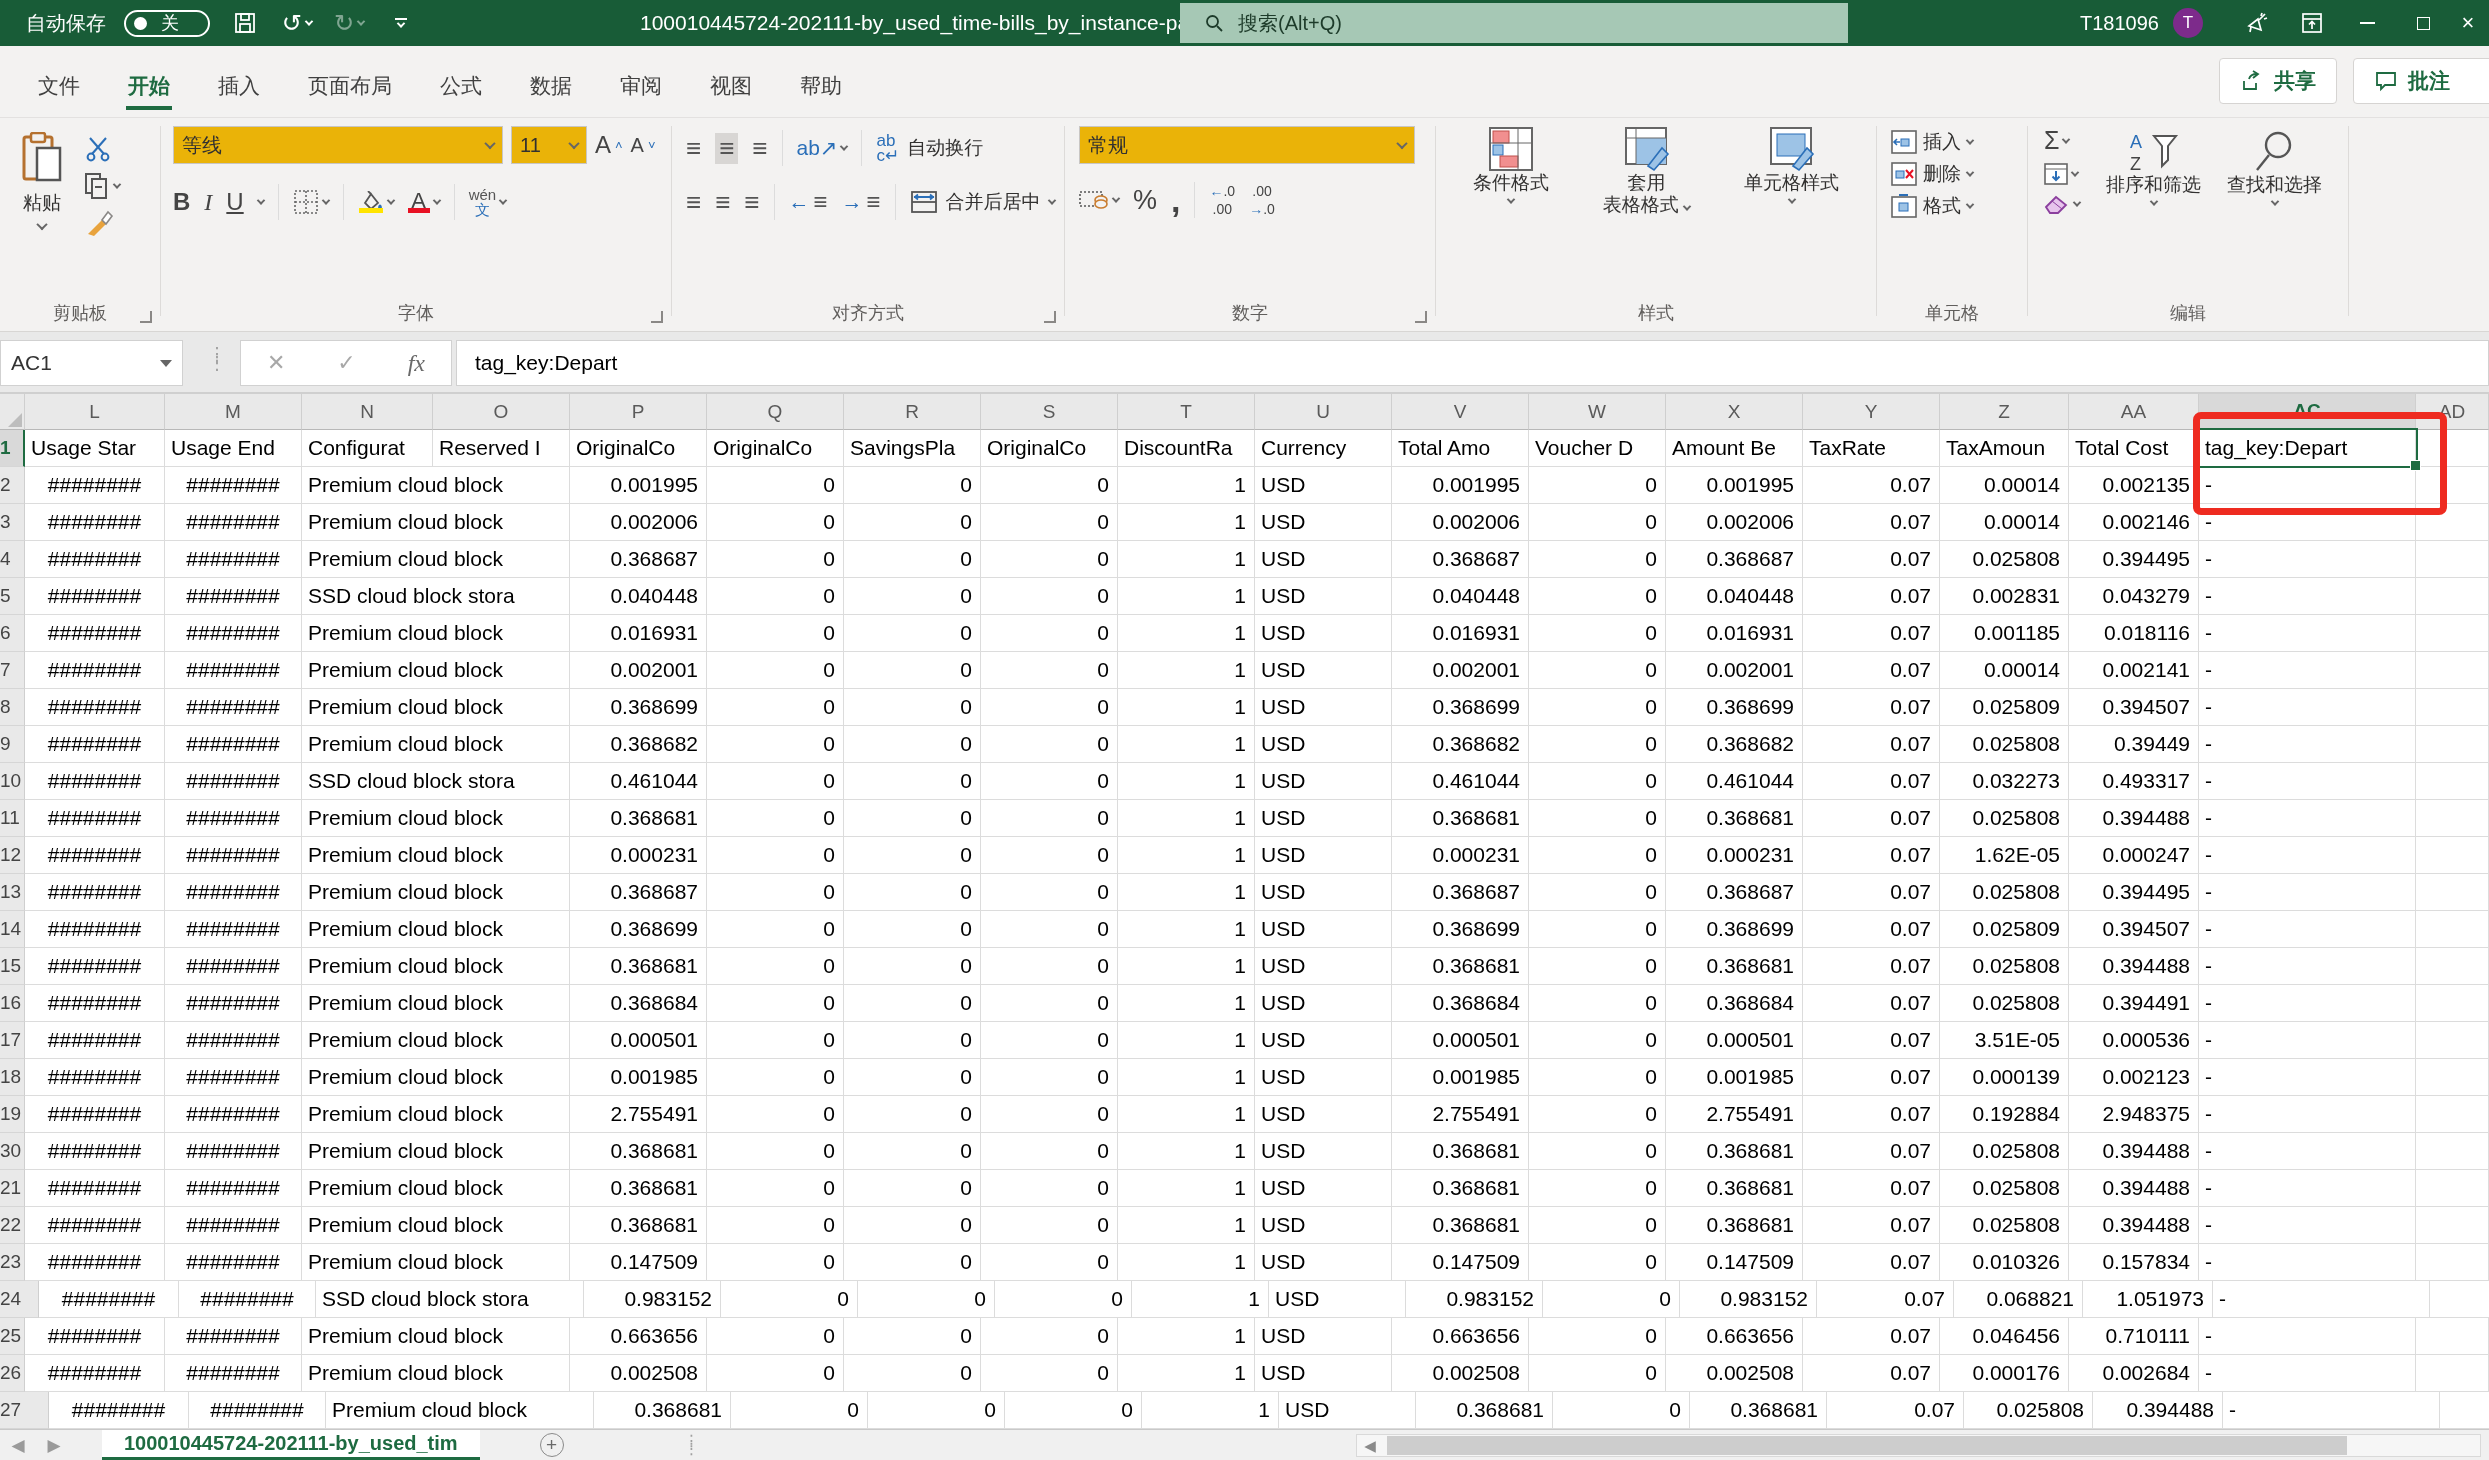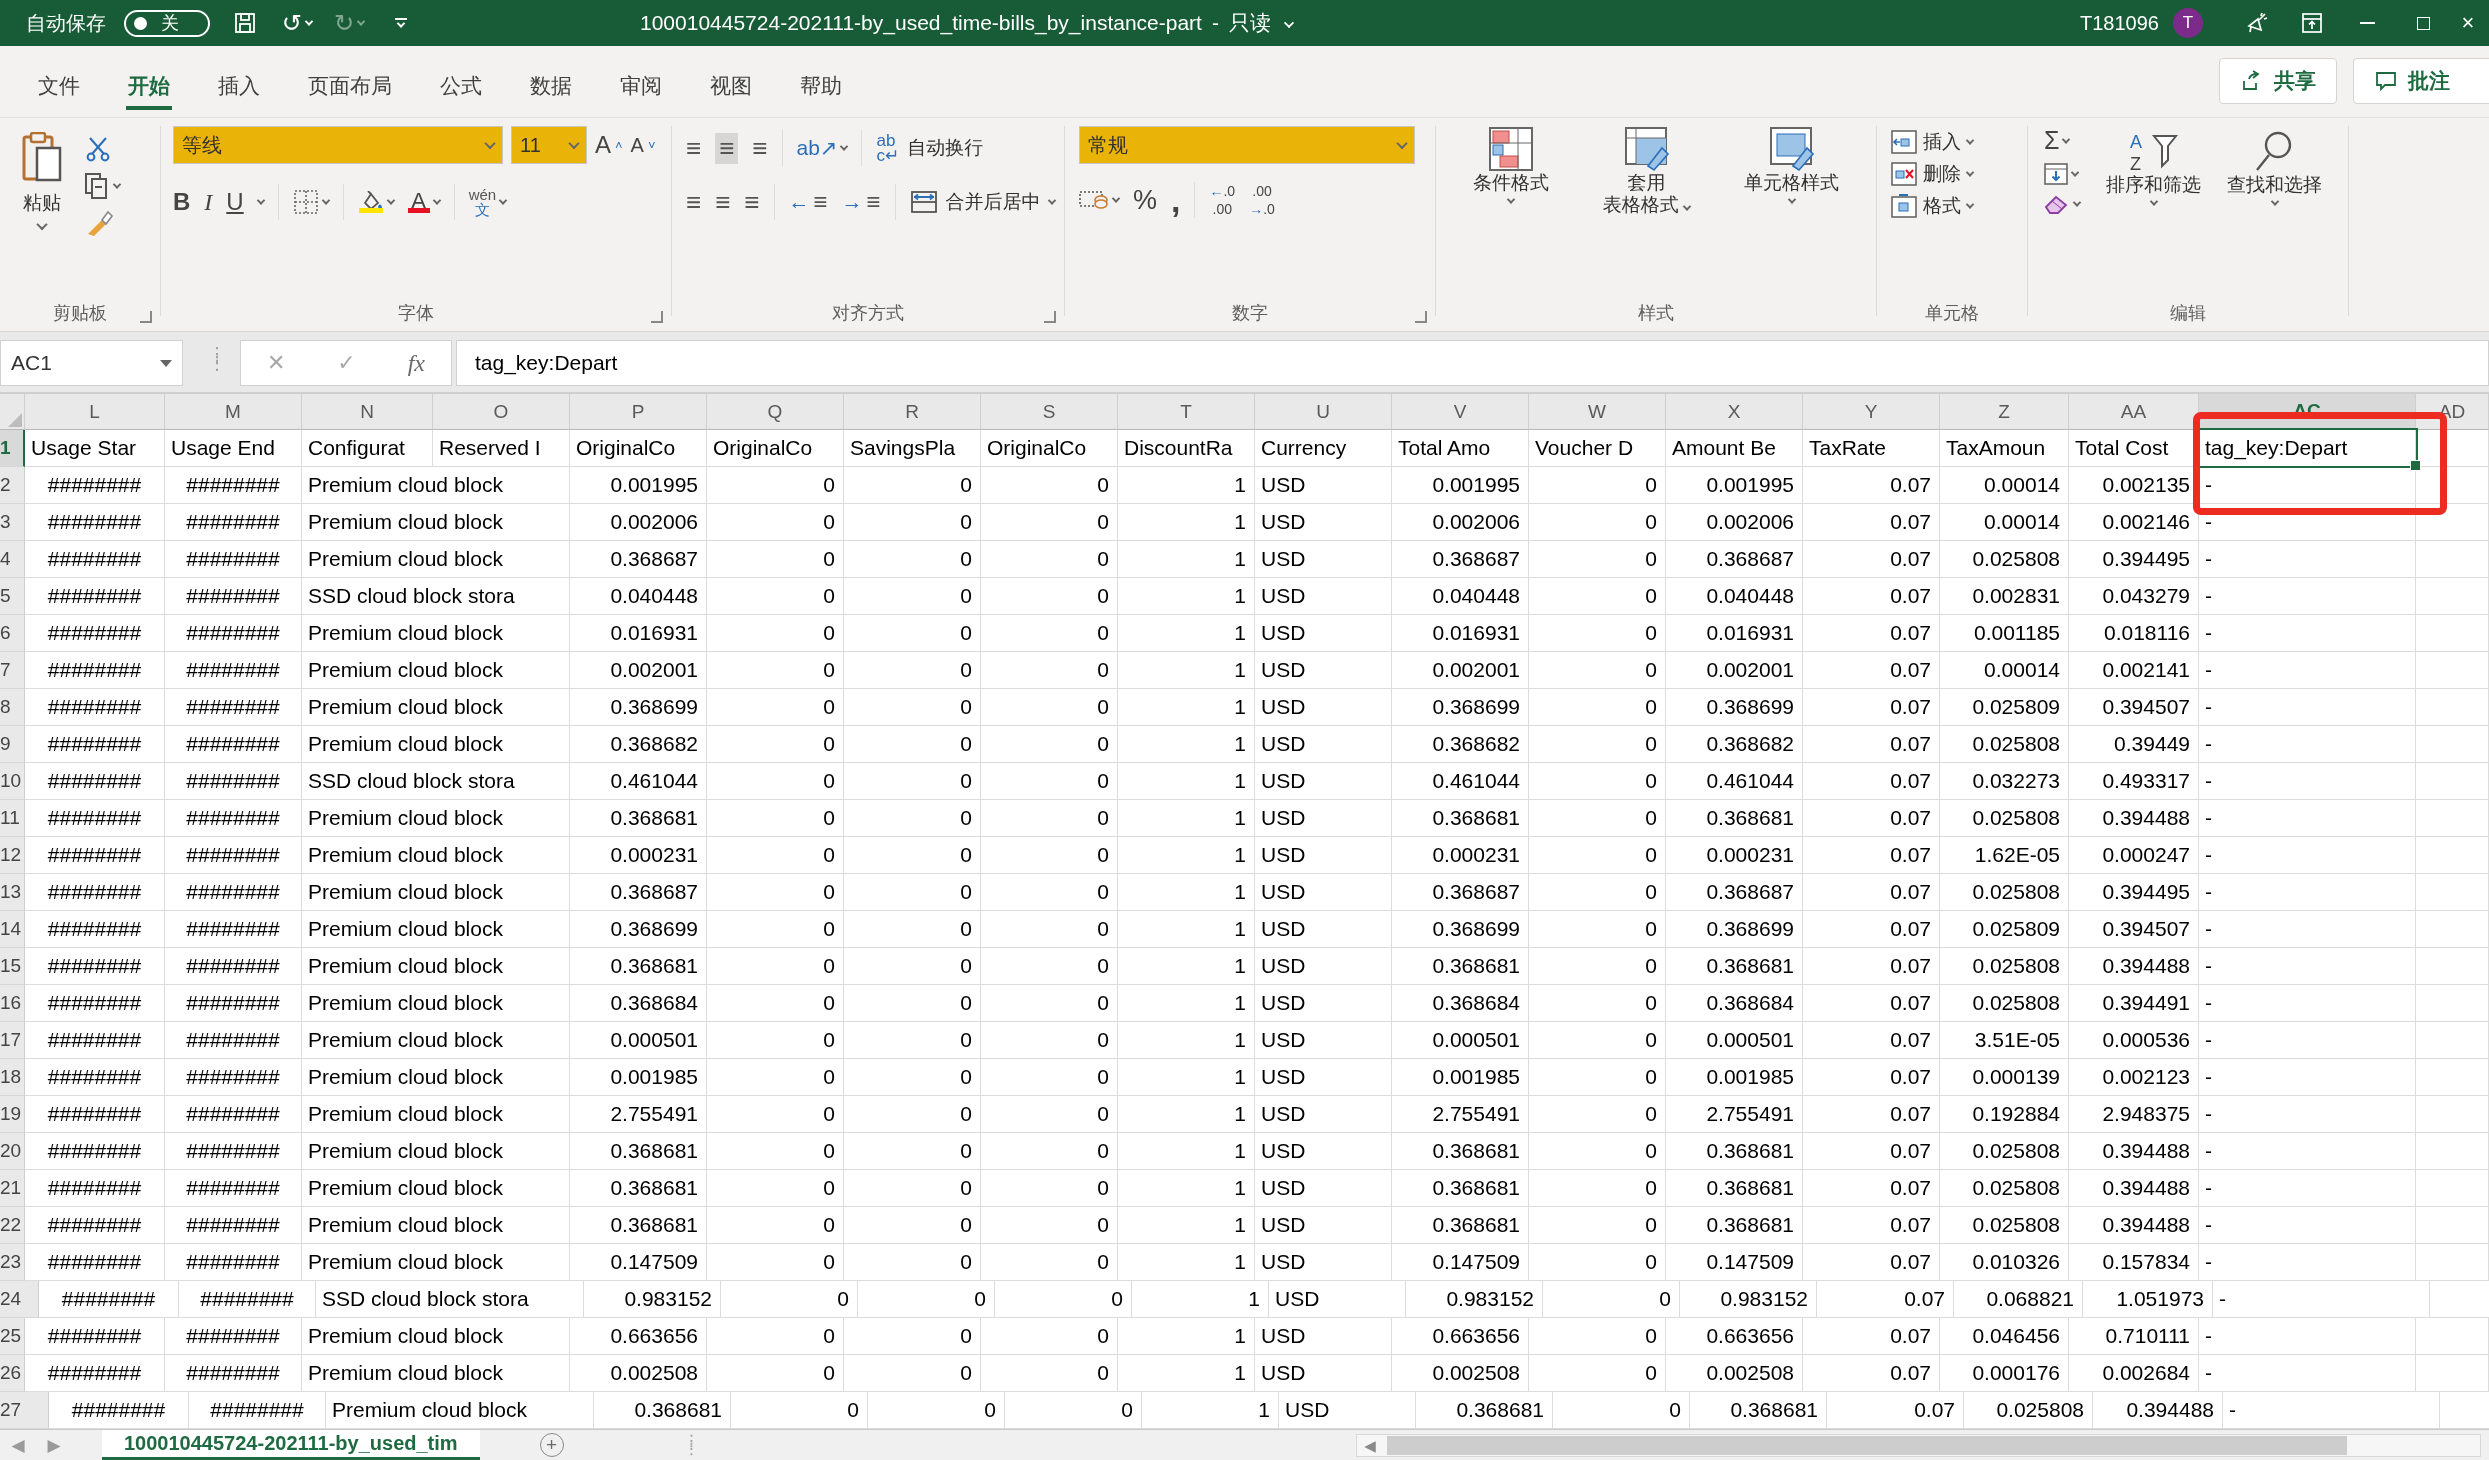--- a/index.html
+++ b/index.html
@@ -131,20 +131,27 @@
     <span class="qat-btn" style="flex-direction:column;gap:2px">
       <span style="width:12px;height:2px;background:#fff"></span>
         <span class="chv white" style="width:6px;height:6px"></span>
     </span>
   </div>
   <div id="doc-title">
     <span>100010445724-202111-by_used_time-bills_by_instance-part</span>
     <span style="margin:0 10px">-</span>
     <span>只读</span>
     <span class="chv white" style="margin-left:14px;transform:rotate(45deg) scale(.9)"></span>
+  </div>
+  <div id="searchbox">
+    <svg width="20" height="20" viewBox="0 0 20 20" fill="none" stroke="#1d3b2a" stroke-width="1.8">
+      <circle cx="8.5" cy="8.5" r="5.5"></circle>
+        <line x1="13" y1="13" x2="18" y2="18"></line>
+    </svg>
+    <span>搜索(Alt+Q)</span>
   </div>
   <div class="tb-right">
     <span id="user-name">T181096</span>
     <span id="avatar">T</span>
     <span class="tb-ico">
       <svg width="26" height="26" viewBox="0 0 26 26" fill="none" stroke="#fff" stroke-width="1.7">
         <path d="M4 16 L16 20 L13 9 Z"></path>
           <path d="M14 10 L20 4"></path>
           <path d="M19 9 L22 8"></path>
           <path d="M16 6 L17 3"></path>
@@ -892,21 +899,21 @@
       <div class="g-cell ar" style="width: 137px;">2.755491</div>
       <div class="g-cell ar" style="width: 137px;">0</div>
       <div class="g-cell ar" style="width: 137px;">2.755491</div>
       <div class="g-cell ar" style="width: 137px;">0.07</div>
       <div class="g-cell ar" style="width: 129px;">0.192884</div>
       <div class="g-cell ar" style="width: 130px;">2.948375</div>
       <div class="g-cell al" style="width: 217px;">-</div>
       <div class="g-cell al" style="width: 73px;"></div>
     </div>
     <div class="g-row">
-      <div class="g-rh" style="width: 25px;">20</div>
+      <div class="g-rh" style="width: 25px;">30</div>
       <div class="g-cell ac" style="width: 140px;">########</div>
       <div class="g-cell ac" style="width: 137px;">########</div>
       <div class="g-cell al" style="width: 268px;">Premium cloud block</div>
       <div class="g-cell ar" style="width: 137px;">0.368681</div>
       <div class="g-cell ar" style="width: 137px;">0</div>
       <div class="g-cell ar" style="width: 137px;">0</div>
       <div class="g-cell ar" style="width: 137px;">0</div>
       <div class="g-cell ar" style="width: 137px;">1</div>
       <div class="g-cell al" style="width: 137px;">USD</div>
       <div class="g-cell ar" style="width: 137px;">0.368681</div>

